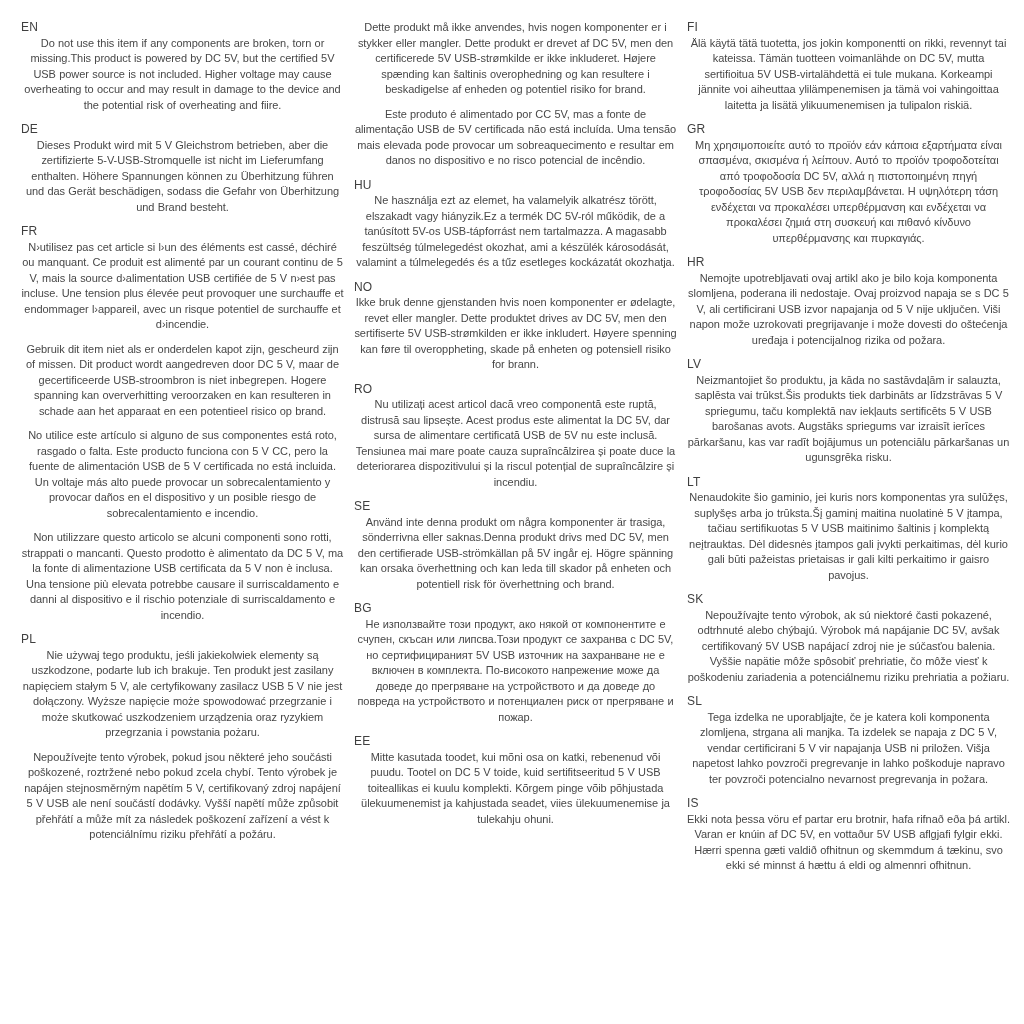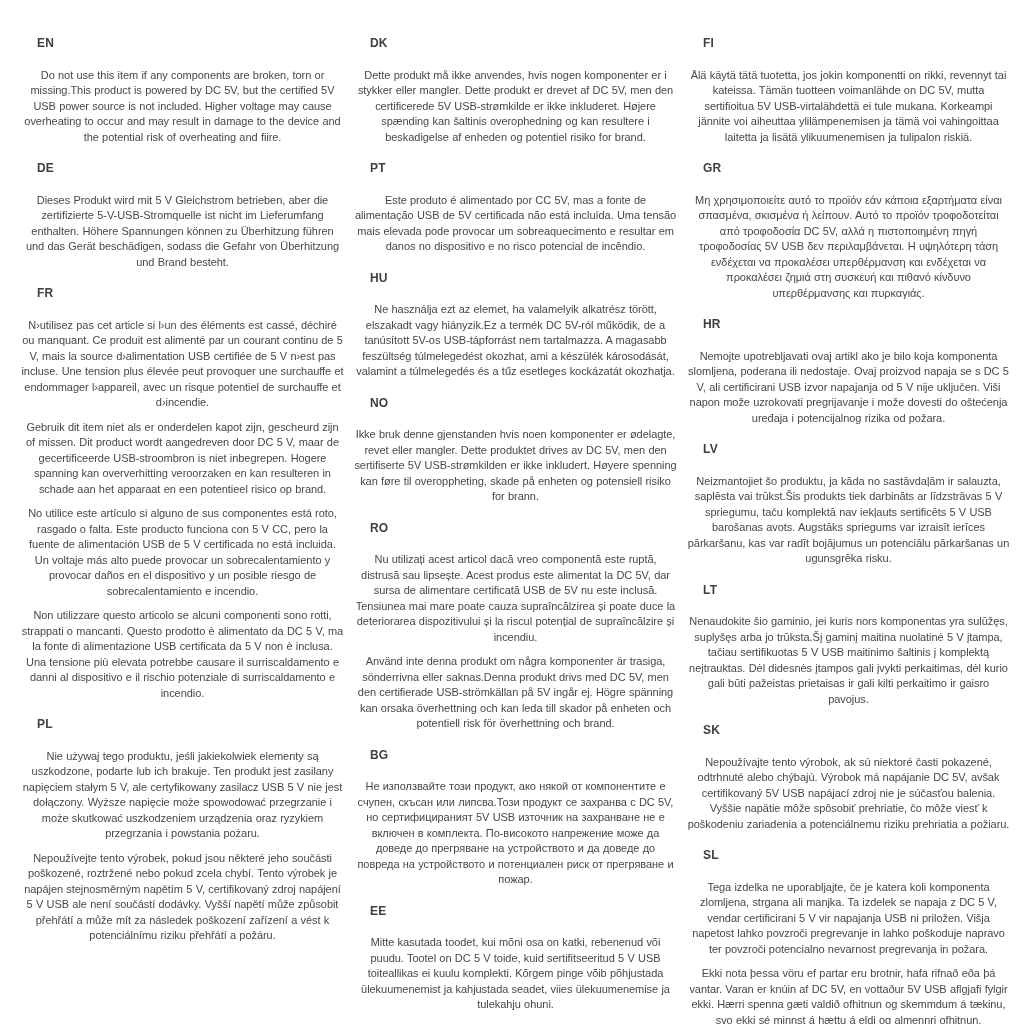--- a/index.html
+++ b/index.html
@@ -23,23 +23,23 @@
   }
   .col {
     width: 323px;
     flex: 0 0 323px;
   }
   .lang-section { margin: 0; }
   .lang-section + .lang-section { margin-top: 9px; }
   .lang-code {
     font-size: 12px;
     line-height: 15.5px;
-    font-weight: 700;
+    font-weight: 400;
     color: #3f3f3f;
-    margin: 16px;
+    margin: 0;
     letter-spacing: 0.2px;
   }
   .lang-text {
     font-size: 11px;
     line-height: 15.5px;
     font-weight: 400;
     margin: 0;
     letter-spacing: -0.05px;
     word-spacing: 0.3px;
     text-align: center;
@@ -74,40 +74,39 @@
       <div class="lang-section">
         <h2 class="lang-code">PL</h2>
         <p class="lang-text">Nie używaj tego produktu, jeśli jakiekolwiek elementy są uszkodzone, podarte lub ich brakuje. Ten produkt jest zasilany napięciem stałym 5 V, ale certyfikowany zasilacz USB 5 V nie jest dołączony. Wyższe napięcie może spowodować przegrzanie i może skutkować uszkodzeniem urządzenia oraz ryzykiem przegrzania i powstania pożaru.</p>
       </div>
       <div class="lang-section">
         <p class="lang-text">Nepoužívejte tento výrobek, pokud jsou některé jeho součásti poškozené, roztržené nebo pokud zcela chybí. Tento výrobek je napájen stejnosměrným napětím 5 V, certifikovaný zdroj napájení 5 V USB ale není součástí dodávky. Vyšší napětí může způsobit přehřátí a může mít za následek poškození zařízení a vést k potenciálnímu riziku přehřátí a požáru.</p>
       </div>
     </section>
   <section class="col">
       <div class="lang-section">
-        <h2 class="lang-code">DK</h2>
         <p class="lang-text">Dette produkt må ikke anvendes, hvis nogen komponenter er i stykker eller mangler. Dette produkt er drevet af DC 5V, men den certificerede 5V USB-strømkilde er ikke inkluderet. Højere spænding kan šaltinis overophedning og kan resultere i beskadigelse af enheden og potentiel risiko for brand.</p>
       </div>
       <div class="lang-section">
-        <h2 class="lang-code">PT</h2>
         <p class="lang-text">Este produto é alimentado por CC 5V, mas a fonte de alimentação USB de 5V certificada não está incluída. Uma tensão mais elevada pode provocar um sobreaquecimento e resultar em danos no dispositivo e no risco potencial de incêndio.</p>
       </div>
       <div class="lang-section">
         <h2 class="lang-code">HU</h2>
         <p class="lang-text">Ne használja ezt az elemet, ha valamelyik alkatrész törött, elszakadt vagy hiányzik.Ez a termék DC 5V-ról működik, de a tanúsított 5V-os USB-tápforrást nem tartalmazza. A magasabb feszültség túlmelegedést okozhat, ami a készülék károsodását, valamint a túlmelegedés és a tűz esetleges kockázatát okozhatja.</p>
       </div>
       <div class="lang-section">
         <h2 class="lang-code">NO</h2>
         <p class="lang-text">Ikke bruk denne gjenstanden hvis noen komponenter er ødelagte, revet eller mangler. Dette produktet drives av DC 5V, men den sertifiserte 5V USB-strømkilden er ikke inkludert. Høyere spenning kan føre til overoppheting, skade på enheten og potensiell risiko for brann.</p>
       </div>
       <div class="lang-section">
         <h2 class="lang-code">RO</h2>
         <p class="lang-text">Nu utilizați acest articol dacă vreo componentă este ruptă, distrusă sau lipsește. Acest produs este alimentat la DC 5V, dar sursa de alimentare certificată USB de 5V nu este inclusă. Tensiunea mai mare poate cauza supraîncălzirea și poate duce la deteriorarea dispozitivului și la riscul potențial de supraîncălzire și incendiu.</p>
       </div>
       <div class="lang-section">
+        <h2 class="lang-code">SE</h2>
         <p class="lang-text">Använd inte denna produkt om några komponenter är trasiga, sönderrivna eller saknas.Denna produkt drivs med DC 5V, men den certifierade USB-strömkällan på 5V ingår ej. Högre spänning kan orsaka överhettning och kan leda till skador på enheten och potentiell risk för överhettning och brand.</p>
       </div>
       <div class="lang-section">
         <h2 class="lang-code">BG</h2>
         <p class="lang-text">Не използвайте този продукт, ако някой от компонентите е счупен, скъсан или липсва.Този продукт се захранва с DC 5V, но сертифицираният 5V USB източник на захранване не е включен в комплекта. По-високото напрежение може да доведе до прегряване на устройството и да доведе до повреда на устройството и потенциален риск от прегряване и пожар.</p>
       </div>
       <div class="lang-section">
         <h2 class="lang-code">EE</h2>
         <p class="lang-text">Mitte kasutada toodet, kui mõni osa on katki, rebenenud või puudu. Tootel on DC 5 V toide, kuid sertifitseeritud 5 V USB toiteallikas ei kuulu komplekti. Kõrgem pinge võib põhjustada ülekuumenemist ja kahjustada seadet, viies ülekuumenemise ja tulekahju ohuni.</p>
       </div>
@@ -135,16 +134,17 @@
       </div>
       <div class="lang-section">
         <h2 class="lang-code">SK</h2>
         <p class="lang-text">Nepoužívajte tento výrobok, ak sú niektoré časti pokazené, odtrhnuté alebo chýbajú. Výrobok má napájanie DC 5V, avšak certifikovaný 5V USB napájací zdroj nie je súčasťou balenia. Vyššie napätie môže spôsobiť prehriatie, čo môže viesť k poškodeniu zariadenia a potenciálnemu riziku prehriatia a požiaru.</p>
       </div>
       <div class="lang-section">
         <h2 class="lang-code">SL</h2>
         <p class="lang-text">Tega izdelka ne uporabljajte, če je katera koli komponenta zlomljena, strgana ali manjka. Ta izdelek se napaja z DC 5 V, vendar certificirani 5 V vir napajanja USB ni priložen. Višja napetost lahko povzroči pregrevanje in lahko poškoduje napravo ter povzroči potencialno nevarnost pregrevanja in požara.</p>
       </div>
       <div class="lang-section">
-        <p class="lang-text">Ekki nota þessa vöru ef partar eru brotnir, hafa rifnað eða þá vantar. Varan er knúin af DC 5V, en vottaður 5V USB aflgjafi fylgir ekki. Hærri spenna gæti valdið ofhitnun og skemmdum á tækinu, svo ekki sé minnst á hættu á eldi og almennri ofhitnun.</p>
+        <h2 class="lang-code">IS</h2>
+        <p class="lang-text">Ekki nota þessa vöru ef partar eru brotnir, hafa rifnað eða þá artikl. Varan er knúin af DC 5V, en vottaður 5V USB aflgjafi fylgir ekki. Hærri spenna gæti valdið ofhitnun og skemmdum á tækinu, svo ekki sé minnst á hættu á eldi og almennri ofhitnun.</p>
       </div>
     </section>
 </main>
 
 </body></html>

